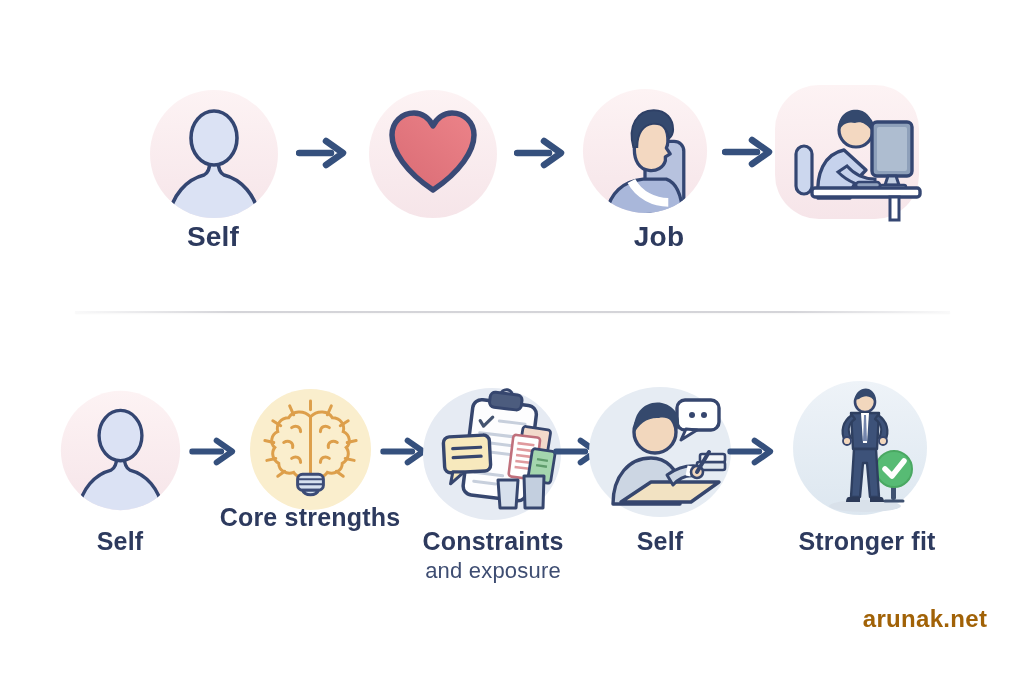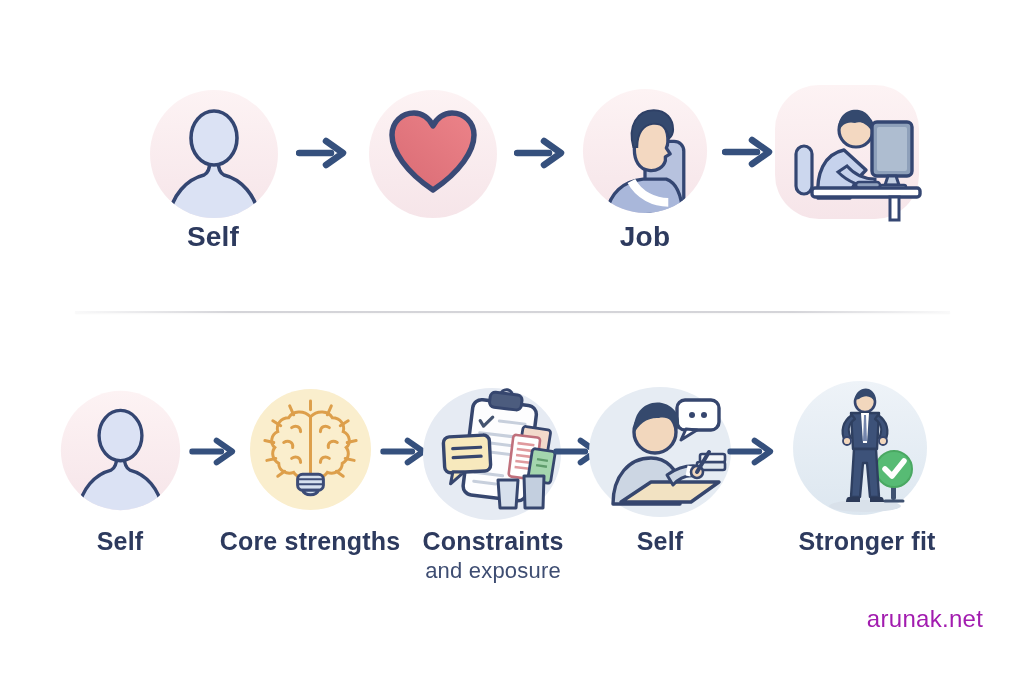--- a/index.html
+++ b/index.html
@@ -17,21 +17,21 @@
   .lbl.top-size{font-size:28px;}
   .lbl.bot-size{font-size:25px;}
   .lbl.sub-light{font-weight:400;font-size:22px;color:#3e4d72;}
   .divider{
     position:absolute;left:75px;top:311px;width:875px;height:2px;
     background:linear-gradient(to right, rgba(160,160,170,.06), rgba(160,160,170,.45) 18%, rgba(160,160,170,.45) 82%, rgba(160,160,170,.06));
     box-shadow:0 1px 2px rgba(0,0,0,.04);
   }
   .watermark{
     position:absolute;left:925px;top:605px;transform:translateX(-50%);
-    font-size:24px;font-weight:400;color:#a21caf;letter-spacing:.3px;text-align:center;
+    font-size:24px;font-weight:700;color:#a16207;letter-spacing:.3px;text-align:center;
   }
 </style>
 </head>
 <body>
 
 <div class="canvas">
 
   <svg width="0" height="0" style="position:absolute" aria-hidden="true">
     <defs>
       <linearGradient id="gPink" x1="0" y1="0" x2="0" y2="1">
@@ -225,21 +225,21 @@
   <svg class="arrow" style="left:722px;top:135px;width:52px;height:34px" viewBox="0 0 52 34">
       <use href="#sym-arrow"></use>
     </svg>
   <div class="node" style="left:772px;top:82px;width:150px;height:140px">
     <svg viewBox="0 0 150 140">
         <use href="#sym-computer"></use>
       </svg>
   </div>
 
   <div class="lbl top-size" style="left:213px;top:221px">Self</div>
-  <div class="lbl top-size" style="left:645px;top:221px">Job</div>
+  <div class="lbl top-size" style="left:659px;top:221px">Job</div>
 
   <div class="divider"></div>
 
   <div class="node" style="left:59px;top:389px;width:123px;height:123px">
     <svg viewBox="0 0 132 132">
         <use href="#sym-person"></use>
       </svg>
   </div>
   <svg class="arrow" style="left:189px;top:436px;width:48px;height:31px" viewBox="0 0 52 34">
       <use href="#sym-arrow"></use>
@@ -268,20 +268,20 @@
   <svg class="arrow" style="left:727px;top:436px;width:48px;height:31px" viewBox="0 0 52 34">
       <use href="#sym-arrow"></use>
     </svg>
   <div class="node" style="left:785px;top:375px;width:150px;height:150px">
     <svg viewBox="0 0 150 150">
         <use href="#sym-fit"></use>
       </svg>
   </div>
 
   <div class="lbl bot-size" style="left:120px;top:527px">Self</div>
-  <div class="lbl bot-size" style="left:310px;top:527px">Core strengths</div>
+  <div class="lbl bot-size" style="left:310px;top:503px">Core strengths</div>
   <div class="lbl bot-size" style="left:493px;top:527px">Constraints</div>
   <div class="lbl sub-light" style="left:493px;top:558px">and exposure</div>
   <div class="lbl bot-size" style="left:660px;top:527px">Self</div>
   <div class="lbl bot-size" style="left:867px;top:527px">Stronger fit</div>
 
   <div class="watermark">arunak.net</div>
 </div>
 
 </body></html>

